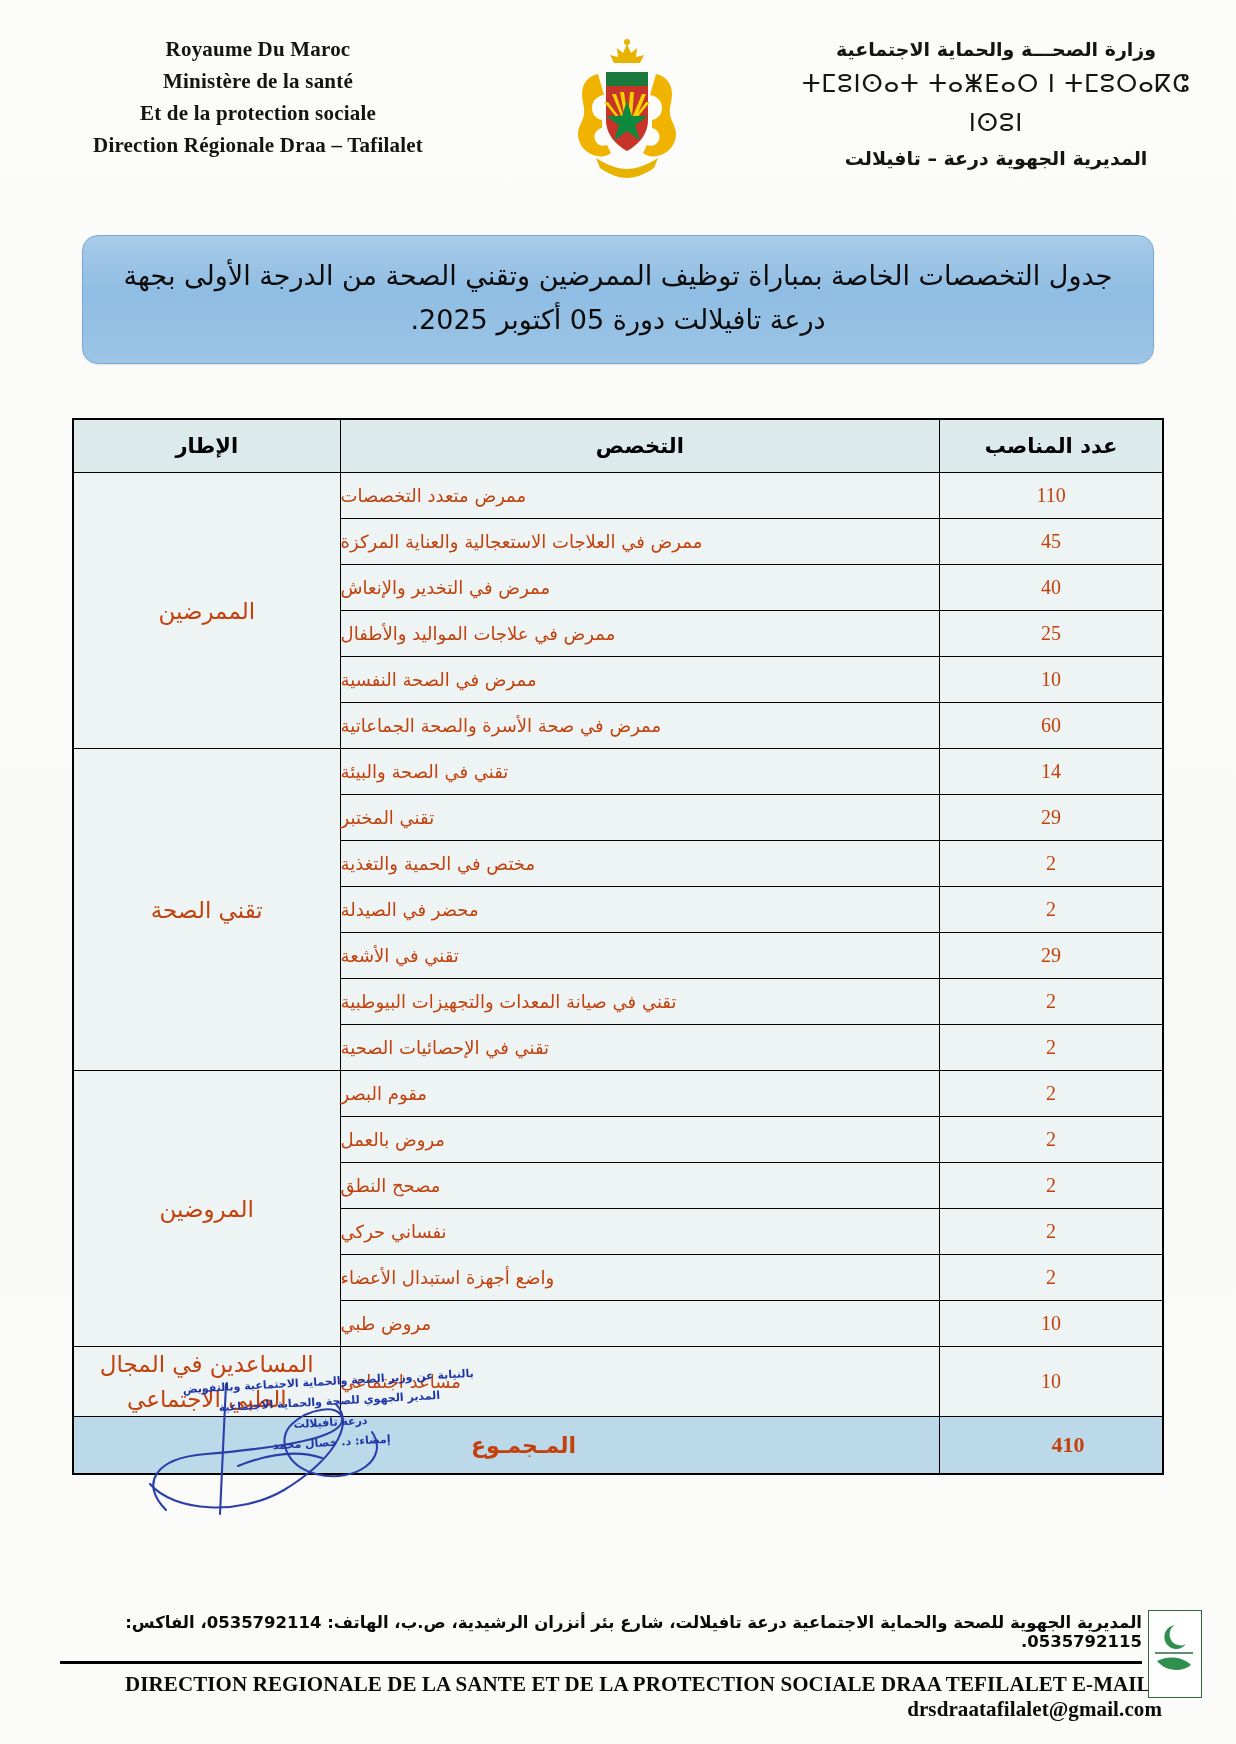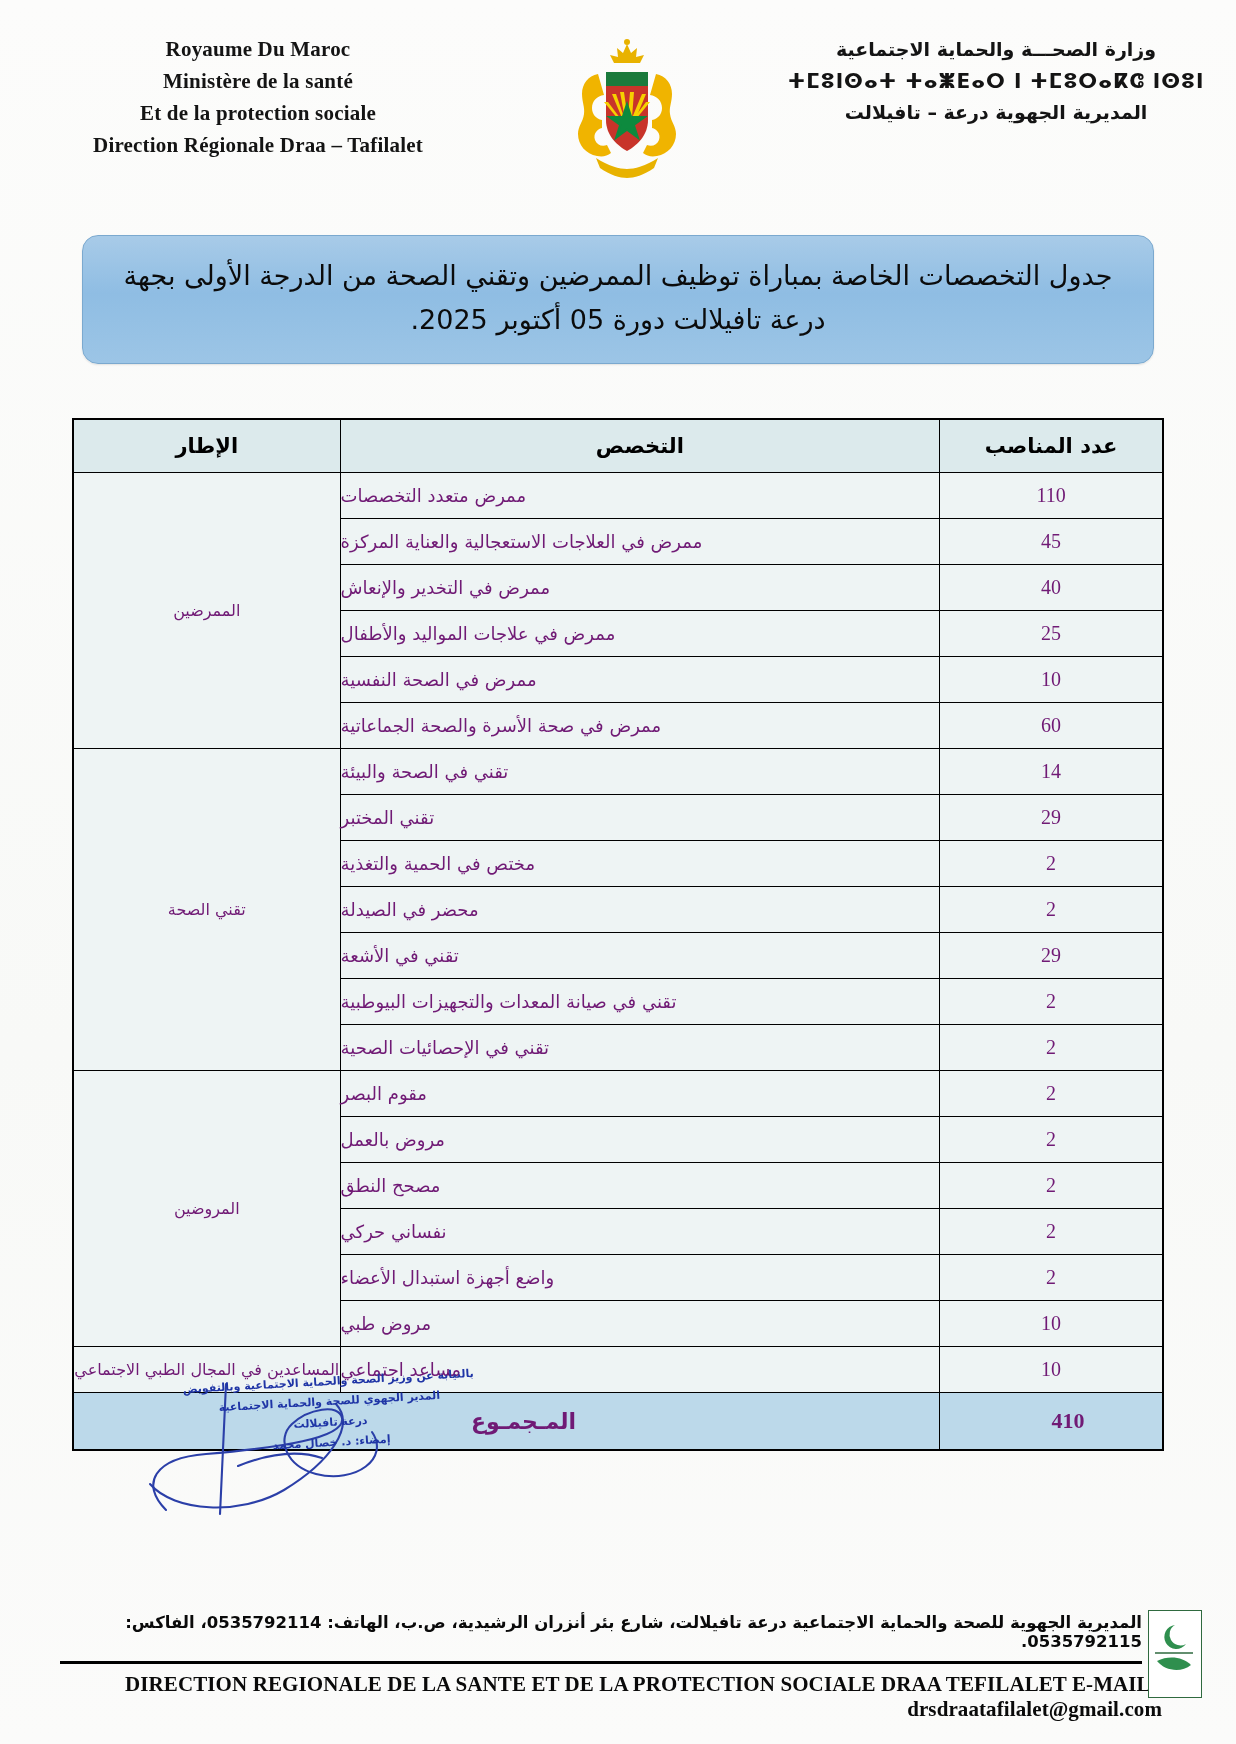--- a/index.html
+++ b/index.html
@@ -45,23 +45,23 @@
   .header-ar {
     text-align: center;
     direction: rtl;
     font-family: "DejaVu Sans", sans-serif;
     font-size: 19px;
     line-height: 1.62;
     color: #141414;
     font-weight: bold;
   }
   .header-ar .tifinagh {
-    font-size: 20px;
+    font-size: 24px;
     letter-spacing: 1px;
-    font-weight: bold;
+    font-weight: normal;
   }
   .emblem {
     width: 175px;
     display: flex;
     justify-content: center;
     padding-top: 4px;
   }
 
   
   .title-wrap {
@@ -105,39 +105,39 @@
     font-size: 21px;
     font-weight: bold;
     height: 52px;
     text-align: center;
     color: #000;
     font-family: "DejaVu Sans", sans-serif;
   }
   tbody td {
     height: 45px;
     font-size: 18px;
-    color: #701a75;
+    color: #c2410c;
     background: #eef4f4;
     font-family: "DejaVu Sans", sans-serif;
   }
   td.spec {
     text-align: left;
     padding-left: 26px;
     direction: rtl;
     unicode-bidi: plaintext;
   }
   td.count {
     text-align: center;
     font-family: "Liberation Serif", serif;
     font-size: 20px;
     direction: ltr;
   }
   td.frame {
     text-align: center;
-    font-size: 16px;
+    font-size: 23px;
     vertical-align: middle;
     line-height: 1.5;
     padding: 0 10px;
   }
   tr.total td {
     background: #bcd9ea;
     height: 56px;
     font-weight: bold;
     padding-left: 34px;
   }

